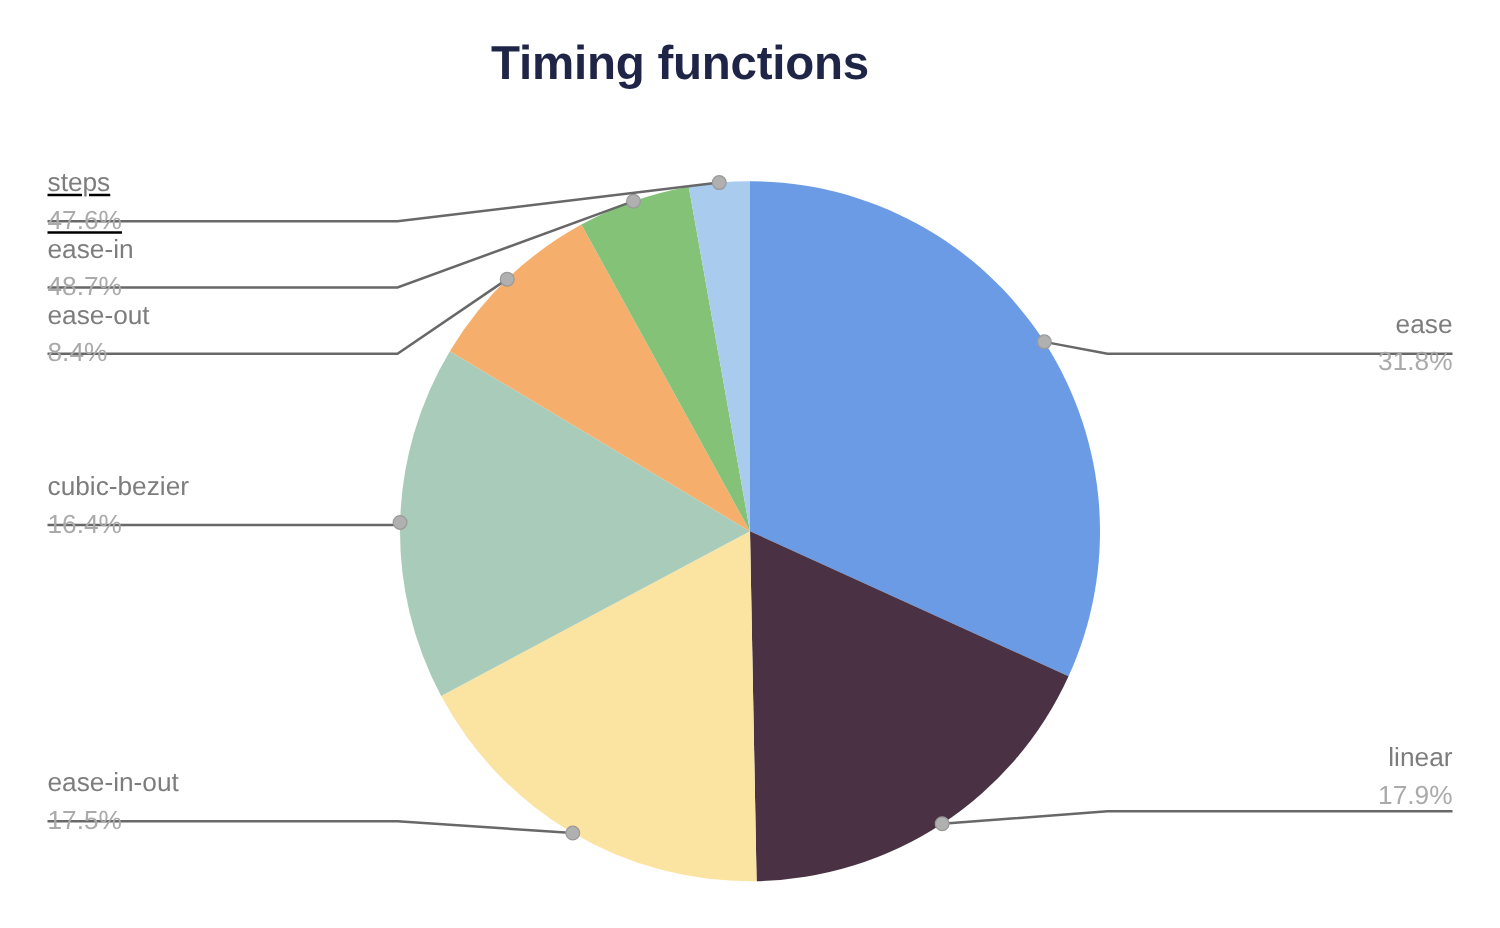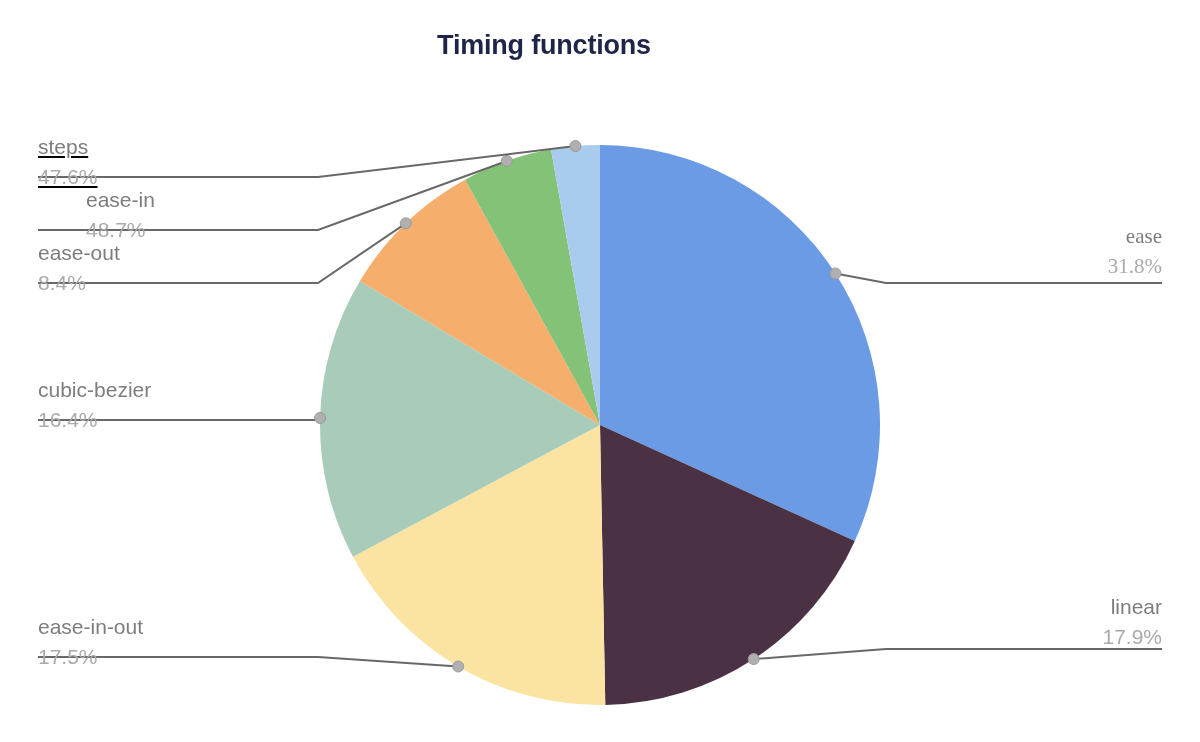--- a/index.html
+++ b/index.html
@@ -14,21 +14,21 @@
     background: #ffffff;
     overflow: hidden;
     font-family: "Liberation Sans", sans-serif;
   }
   #chart-title {
     position: absolute;
     left: 0;
     top: 30px;
     width: 1088px;
     text-align: center;
-    font-size: 27px;
+    font-size: 38px;
     font-weight: bold;
     color: #1f2547;
     letter-spacing: -0.2px;
   }
   #chart-subtitle {
     position: absolute;
     left: 0;
     top: 88px;
     width: 1200px;
     text-align: center;
@@ -99,41 +99,41 @@
         <path class="leader-line" d="M 405.78 223.31 L 318.00 283 L 38 283"></path>
         <circle class="leader-dot" cx="405.78" cy="223.31" r="5.5"></circle>
         <path class="leader-line" d="M 506.81 160.96 L 318.00 230 L 38 230"></path>
         <circle class="leader-dot" cx="506.81" cy="160.96" r="5.5"></circle>
         <path class="leader-line" d="M 575.40 146.08 L 318.00 177 L 38 177"></path>
         <circle class="leader-dot" cx="575.40" cy="146.08" r="5.5"></circle>
       </g>
   </svg>
 
   <div id="labels-layer">
-      <div class="slice-label label-right" style="top: 221px; right: 38px; font-family: Liberation Serif, serif;">
+      <div class="slice-label label-right" style="top: 245px; right: 38px;">
         <span class="lbl-name">ease</span>
         <span class="lbl-value">31.8%</span>
       </div>
       <div class="slice-label label-right" style="top: 592px; right: 38px;">
         <span class="lbl-name">linear</span>
         <span class="lbl-value">17.9%</span>
       </div>
       <div class="slice-label label-left" style="top: 612px; left: 38px;">
         <span class="lbl-name">ease-in-out</span>
         <span class="lbl-value">17.5%</span>
       </div>
       <div class="slice-label label-left" style="top: 375px; left: 38px;">
         <span class="lbl-name">cubic-bezier</span>
         <span class="lbl-value">16.4%</span>
       </div>
       <div class="slice-label label-left" style="top: 238px; left: 38px;">
         <span class="lbl-name">ease-out</span>
         <span class="lbl-value">8.4%</span>
       </div>
-      <div class="slice-label label-left" style="top: 185px; left: 38px; margin-left: 48px;">
+      <div class="slice-label label-left" style="top: 185px; left: 38px;">
         <span class="lbl-name">ease-in</span>
         <span class="lbl-value">48.7%</span>
       </div>
       <div class="slice-label label-left" style="top: 132px; left: 38px; text-decoration: underline;">
         <span class="lbl-name">steps</span>
         <span class="lbl-value">47.6%</span>
       </div>
     </div>
 
 </div>

